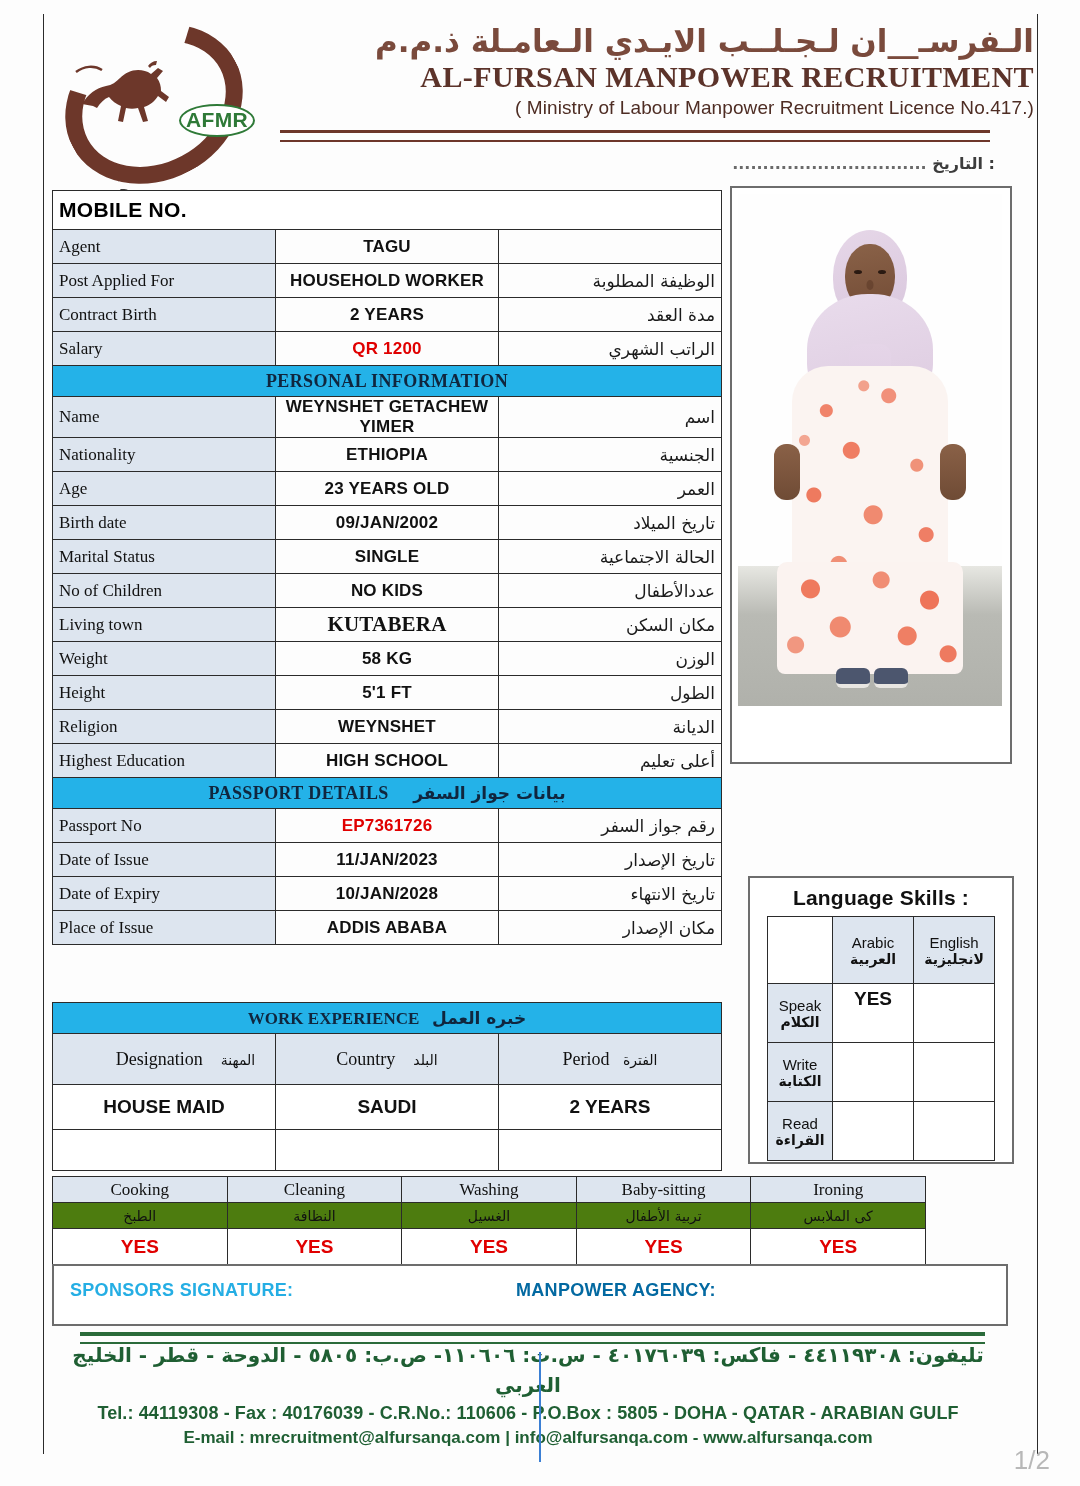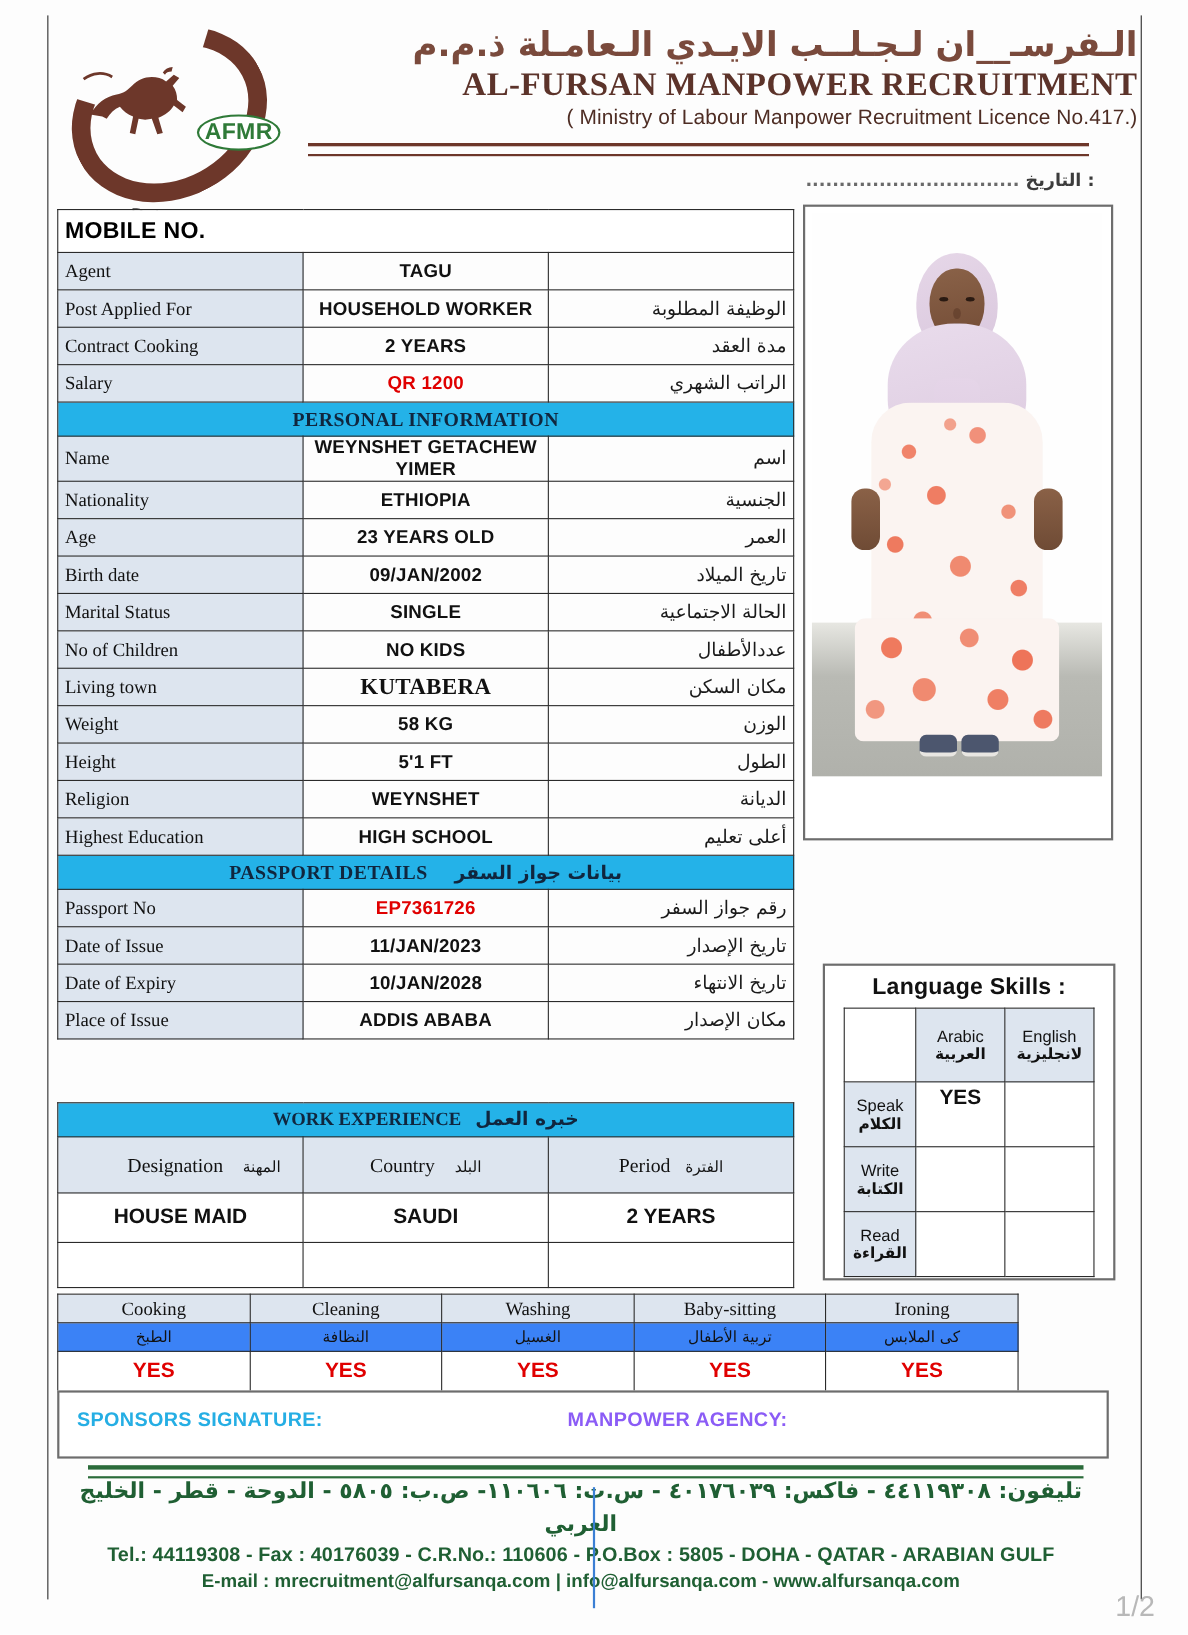--- a/index.html
+++ b/index.html
@@ -258,21 +258,21 @@
   .skills{
     position:absolute;left:52px;top:1176px;width:874px;
     border-collapse:collapse;table-layout:fixed;
   }
   .skills td{border:1px solid #2b2b2b;text-align:center;}
   .skills .sk-en{
     background:#dde5ef;height:23px;
     font-family:"Liberation Serif",serif;font-size:17px;color:#111;
   }
   .skills .sk-ar{
-    background:#3b82f6;height:23px;
+    background:#4d7c0f;height:23px;
     font-family:"DejaVu Sans",sans-serif;font-size:14px;color:#111;
   }
   .skills .sk-v{
     height:34px;background:#fff;
     font-family:"Liberation Sans",sans-serif;font-weight:bold;
     font-size:19px;color:#e00000;
   }
 
   
   .signbox{
@@ -280,21 +280,21 @@
     border:2px solid #6d6d6d;background:#fff;
   }
   .signbox .s1{
     position:absolute;left:16px;top:14px;
     font-family:"Liberation Sans",sans-serif;font-weight:bold;
     font-size:18px;color:#25aee4;letter-spacing:.3px;
   }
   .signbox .s2{
     position:absolute;left:462px;top:14px;
     font-family:"Liberation Sans",sans-serif;font-weight:bold;
-    font-size:18px;color:#8b5cf6;letter-spacing:.3px;
+    font-size:18px;color:#0369a1;letter-spacing:.3px;
   }
 
   
   .footrule{
     position:absolute;left:80px;top:1332px;width:905px;height:6px;
     border-top:4px solid #2b6b3a;border-bottom:2px solid #2b6b3a;
   }
   .foot{
     position:absolute;left:52px;top:1340px;width:952px;text-align:center;
     color:#1f5f33;
@@ -367,21 +367,21 @@
         <td class="lbl">Agent</td>
         <td class="val">TAGU</td>
         <td class="ar"></td>
       </tr>
       <tr>
         <td class="lbl">Post Applied For</td>
         <td class="val">HOUSEHOLD WORKER</td>
         <td class="ar">الوظيفة المطلوبة</td>
       </tr>
       <tr>
-        <td class="lbl">Contract Cooking</td>
+        <td class="lbl">Contract Birth</td>
         <td class="val">2 YEARS</td>
         <td class="ar">مدة العقد</td>
       </tr>
       <tr>
         <td class="lbl">Salary</td>
         <td class="val red">QR 1200</td>
         <td class="ar">الراتب الشهري</td>
       </tr>
 
       <tr class="secthead">

